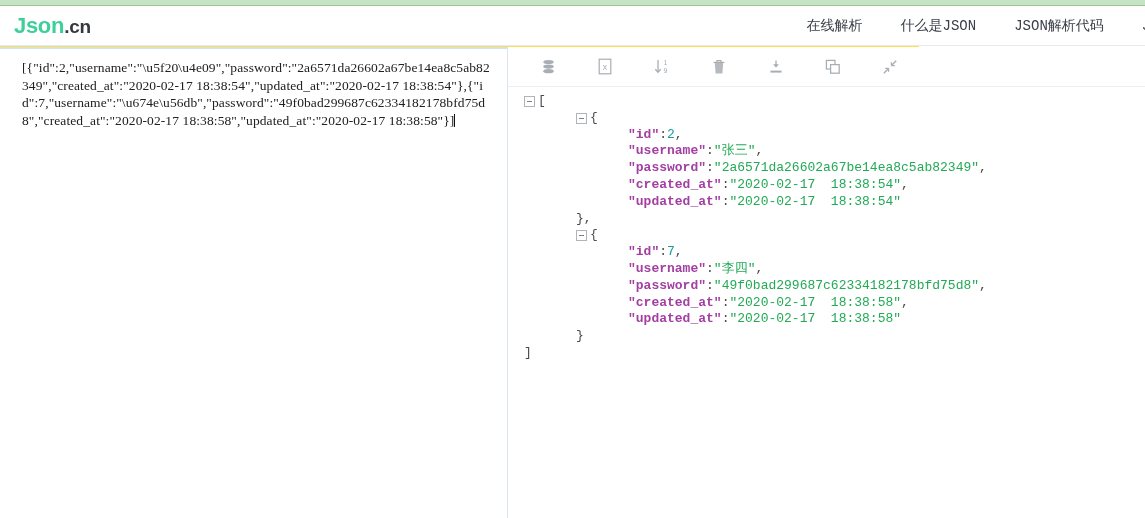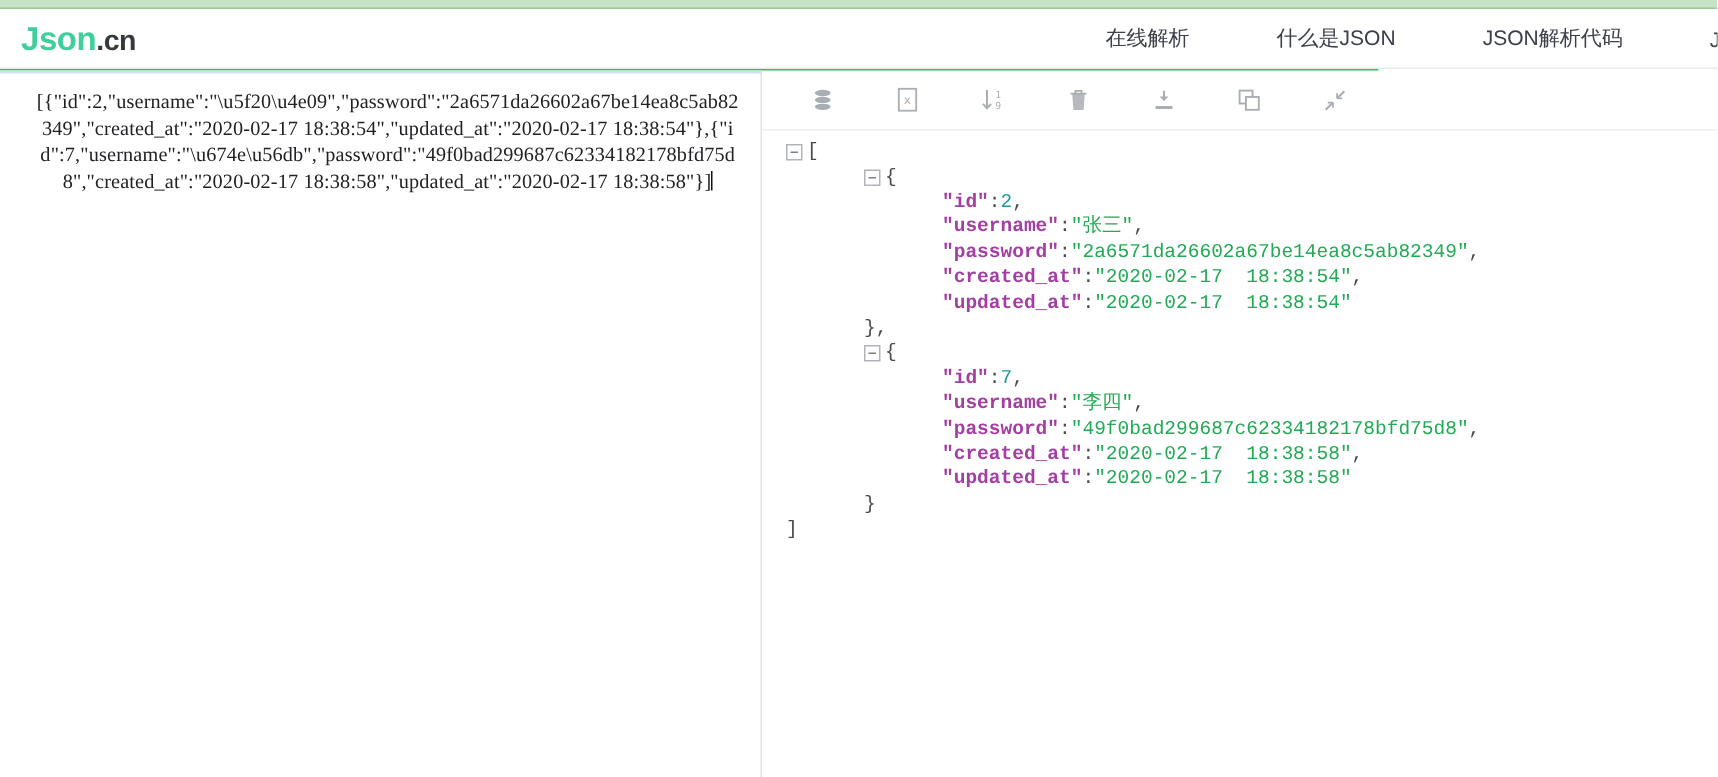--- a/index.html
+++ b/index.html
@@ -4,21 +4,21 @@
 <style>
   * { box-sizing: border-box; }
   html, body {
     margin: 0; padding: 0;
     width: 1145px; height: 518px;
     background: #ffffff;
     font-family: "Liberation Sans", sans-serif;
     overflow: hidden;
   }
 
-  #app { position: relative; width: 919px; height: 518px; background:#22c55e;text-align:center; }
+  #app { position: relative; width: 919px; height: 518px; background:#fde047; }
 
   
   .top-strip {
     position: absolute; left:0; top:0; width:1145px; height:6px;
     background: #c7e3c5;
     border-bottom: 1px solid #9cc79a;
   }
 
   
   .header {
@@ -34,26 +34,26 @@
     white-space: nowrap;
   }
   .logo .logo-main { color:#3ecf9b; }
   .logo .logo-tld  { color:#35383d; font-size:19px; }
 
   .nav {
     position:absolute; right:0; top:0; height:40px;
     display:flex; align-items:center;
   }
   .nav-item {
-    font-family: Liberation Sans, sans-serif;
+    font-family: Liberation Mono, monospace;
     font-size: 14px;
     color: #3c4049;
     white-space: nowrap;
     padding: 0 0;
-    margin-left: 58px;
+    margin-left: 38px;
     cursor: pointer;
     font-weight: 500;
   }
   .nav-item:last-child { margin-right: -22px; }
 
   
   .body-wrap {
     position:absolute; left:0; top:47px; width:1145px; height:471px;
     display:flex;
   }

